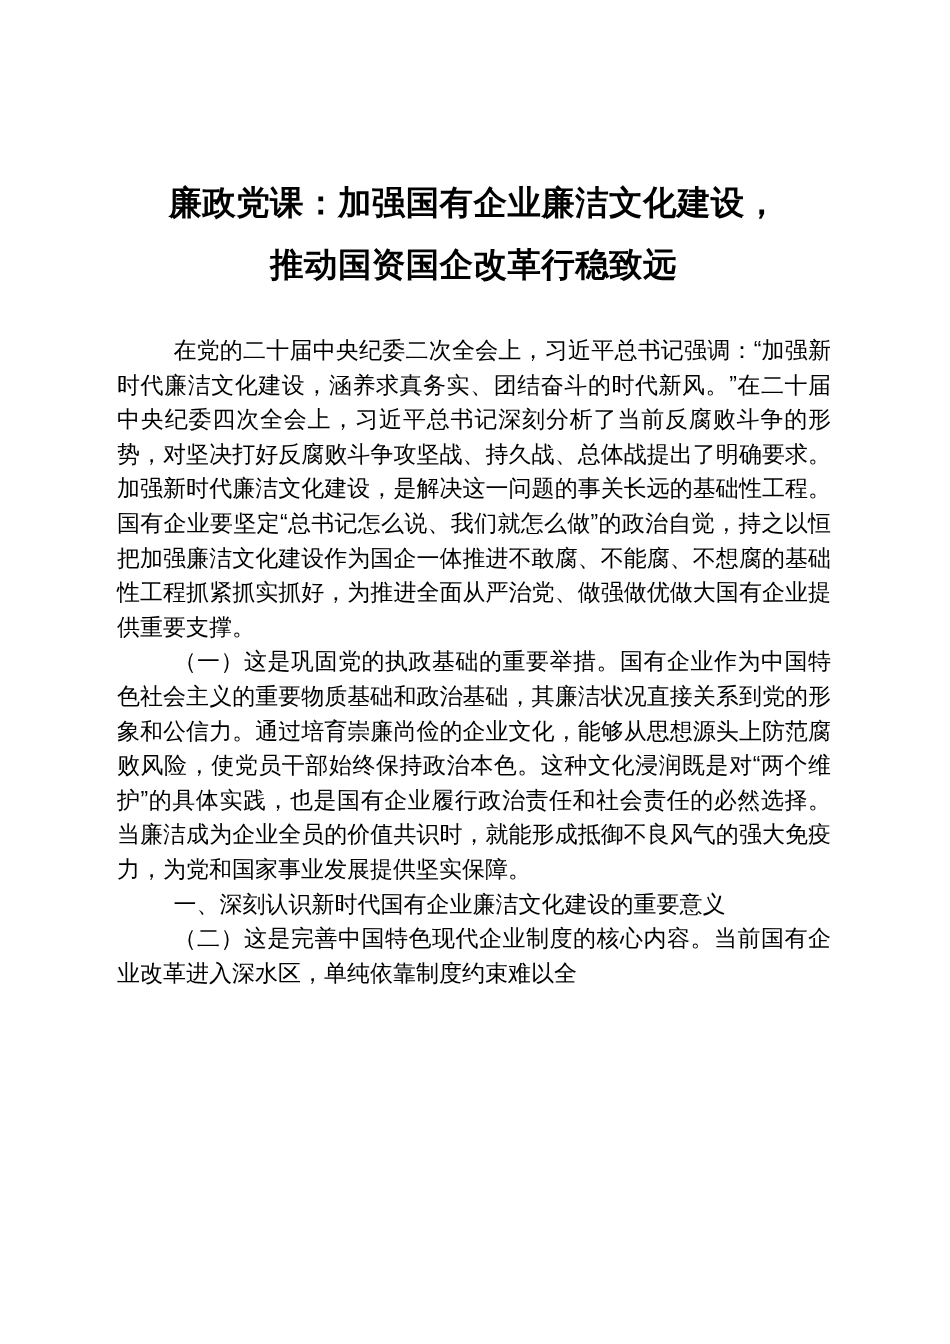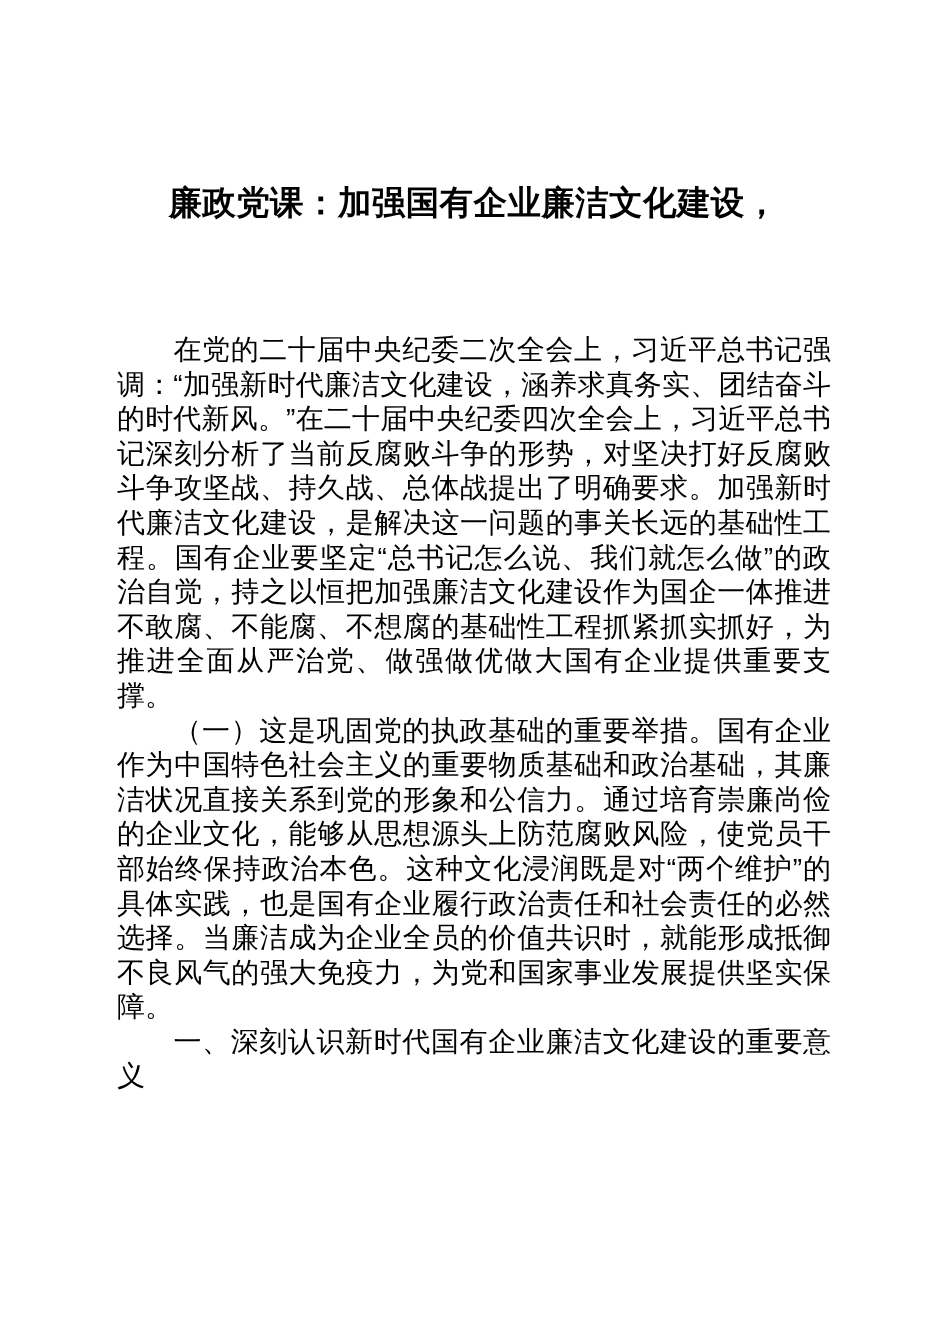--- a/index.html
+++ b/index.html
@@ -35,21 +35,21 @@
     display: block;
   }
   .body-block {
     position: absolute;
     left: 117px;
     top: 333px;
     width: 714px;
   }
   p.para {
     margin: 0;
-    font-size: 28px;
+    font-size: 23px;
     line-height: 34.6px;
     text-align: justify;
     text-align-last: left;
     text-justify: inter-character;
     letter-spacing: 0px;
     word-break: break-all;
     text-indent: 56.4px;
   }
   .page-number {
     position: absolute;
@@ -63,23 +63,25 @@
     color: #000000;
   }
 </style>
 </head>
 <body>
 
 <div class="page">
 
   <div class="doc-title">
     <span class="title-line">廉政党课：加强国有企业廉洁文化建设，</span>
+    <span class="title-line">推动国资国企改革行稳致远</span>
   </div>
 
   <div class="body-block">
     <p class="para">在党的二十届中央纪委二次全会上，习近平总书记强调：“加强新时代廉洁文化建设，涵养求真务实、团结奋斗的时代新风。”在二十届中央纪委四次全会上，习近平总书记深刻分析了当前反腐败斗争的形势，对坚决打好反腐败斗争攻坚战、持久战、总体战提出了明确要求。加强新时代廉洁文化建设，是解决这一问题的事关长远的基础性工程。国有企业要坚定“总书记怎么说、我们就怎么做”的政治自觉，持之以恒把加强廉洁文化建设作为国企一体推进不敢腐、不能腐、不想腐的基础性工程抓紧抓实抓好，为推进全面从严治党、做强做优做大国有企业提供重要支撑。</p>
     <p class="para">（一）这是巩固党的执政基础的重要举措。国有企业作为中国特色社会主义的重要物质基础和政治基础，其廉洁状况直接关系到党的形象和公信力。通过培育崇廉尚俭的企业文化，能够从思想源头上防范腐败风险，使党员干部始终保持政治本色。这种文化浸润既是对“两个维护”的具体实践，也是国有企业履行政治责任和社会责任的必然选择。当廉洁成为企业全员的价值共识时，就能形成抵御不良风气的强大免疫力，为党和国家事业发展提供坚实保障。</p>
     <p class="para">一、深刻认识新时代国有企业廉洁文化建设的重要意义</p>
+    <p class="para">（二）这是完善中国特色现代企业制度的核心内容。当前国有企业改革进入深水区，单纯依靠制度约束难以全</p>
   </div>
 
   <div class="page-number">1</div>
 
 </div>
 
 </body></html>

